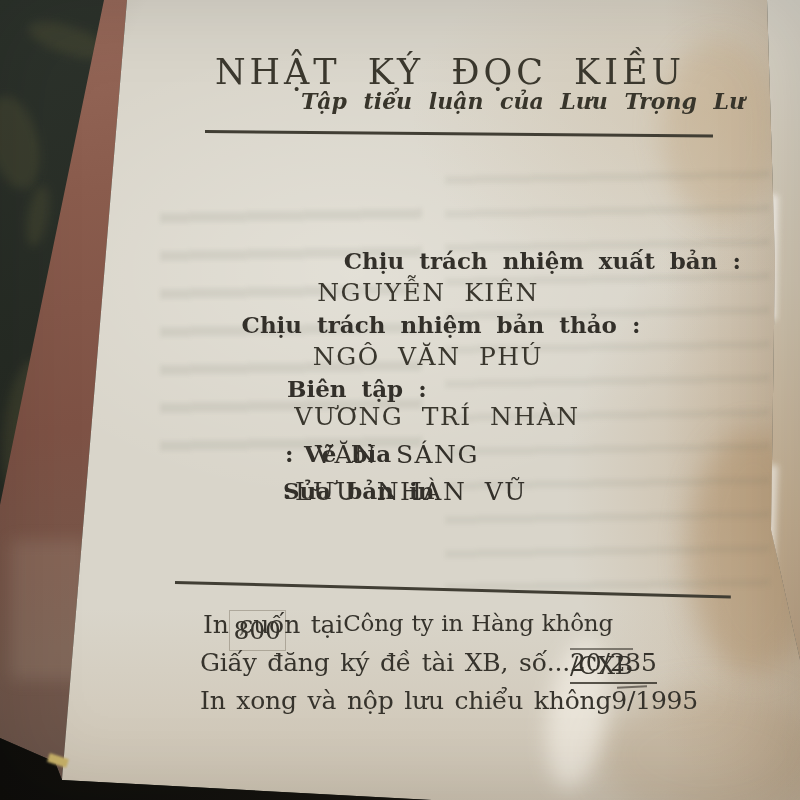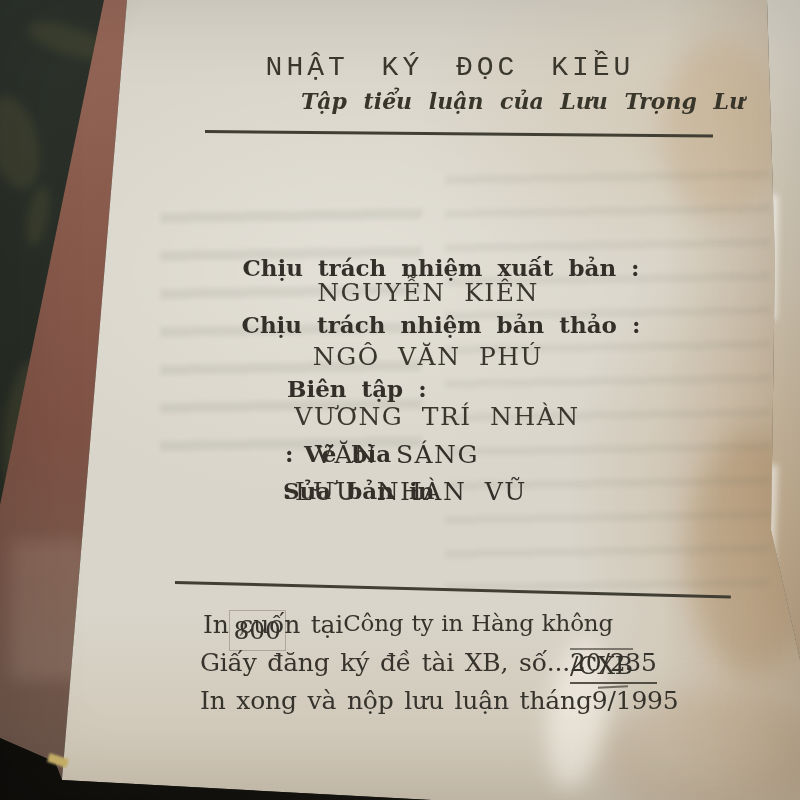--- a/index.html
+++ b/index.html
@@ -63,21 +63,21 @@
   .bottom-shadow{
     inset:0;
     clip-path:polygon(0 738px,55px 762px,62px 780px,432px 800px,0 800px);
     background:linear-gradient(90deg,#0f0e0b 0%,#16140f 40%,#211d16 100%);
   }
   .corner-glint{left:48px;top:756px;width:20px;height:9px;background:#c9b269;transform:rotate(18deg);filter:blur(1px);}
 
   
   .txt{color:#3a362c;white-space:nowrap;}
   .centered{text-align:center;width:600px;}
-  .title{font-size:28px;letter-spacing:4px;word-spacing:12px;color:#3b382e;font-family:Liberation Mono, monospace;}
+  .title{font-size:35px;letter-spacing:4px;word-spacing:12px;color:#3b382e;}
   .subtitle{font-size:22px;font-style:italic;font-weight:bold;word-spacing:9px;color:#38352b;}
   .rule{height:3px;background:#413e34;transform-origin:left center;}
   .rule.r1{left:205px;top:130px;width:508px;transform:rotate(0.5deg);}
   .rule.r2{left:175px;top:581px;width:556px;transform:rotate(1.5deg);}
   .label{font-size:23px;font-weight:bold;word-spacing:7px;color:#33302a;}
   .name{font-size:25px;letter-spacing:1.5px;word-spacing:9px;color:#3a372e;}
   .inline-label{position:static;display:inline-block;}
   .row4 .inline-label{width:125px;margin-left:19px;}
   .row5 .inline-label{width:118px;}
   .colon{position:static;display:inline;font-weight:bold;}
@@ -121,21 +121,21 @@
   </div>
 
   <div class="bottom-shadow"></div>
   <div class="corner-glint"></div>
 
   <div class="txt title centered" style="left:150px;top:52px;">NHẬT KÝ ĐỌC KIỀU</div>
   <div class="txt subtitle centered" style="left:145px;top:88px;text-align:right;">Tập tiểu luận của Lưu Trọng Lư</div>
 
   <div class="rule r1"></div>
 
-  <div class="txt label centered" style="left:141px;top:254px;">Chịu trách nhiệm xuất bản :</div>
+  <div class="txt label centered" style="left:141px;top:247px;text-align:right;">Chịu trách nhiệm xuất bản :</div>
   <div class="txt name centered" style="left:128px;top:278px;">NGUYỄN KIÊN</div>
 
   <div class="txt label centered" style="left:141px;top:311px;">Chịu trách nhiệm bản thảo :</div>
   <div class="txt name centered" style="left:128px;top:342px;">NGÔ VĂN PHÚ</div>
 
   <div class="txt label" style="left:287px;top:375px;">Biên tập :</div>
   <div class="txt name centered" style="left:137px;top:402px;">VƯƠNG TRÍ NHÀN</div>
 
   <div class="txt label row4" style="left:285px;top:440px;">
     <span class="inline-label">Vẽ bìa</span>
@@ -155,17 +155,17 @@
     <span style="position:static">In</span><span class="mark">,</span><span class="copies-box">800</span>
     <span style="position:static">cuốn  tại</span>
     <span class="printer">Công ty in Hàng không</span>
   </div>
 
   <div class="txt imprint" style="left:200px;top:648px;">
     <span style="position:static">Giấy đăng ký đề tài XB, số...</span><span class="num-underline">20/235</span><span class="cxb-overline">/CXB</span>
   </div>
 
   <div class="txt imprint" style="left:200px;top:686px;">
-    <span style="position:static">In xong và nộp lưu luận tháng</span><span class="pencil-dash"></span><span style="position:static">9/1995</span>
+    <span style="position:static">In xong và nộp lưu chiểu không</span><span class="pencil-dash"></span><span style="position:static">9/1995</span>
   </div>
 
   <div class="vignette"></div>
 </div>
 
 </body></html>

